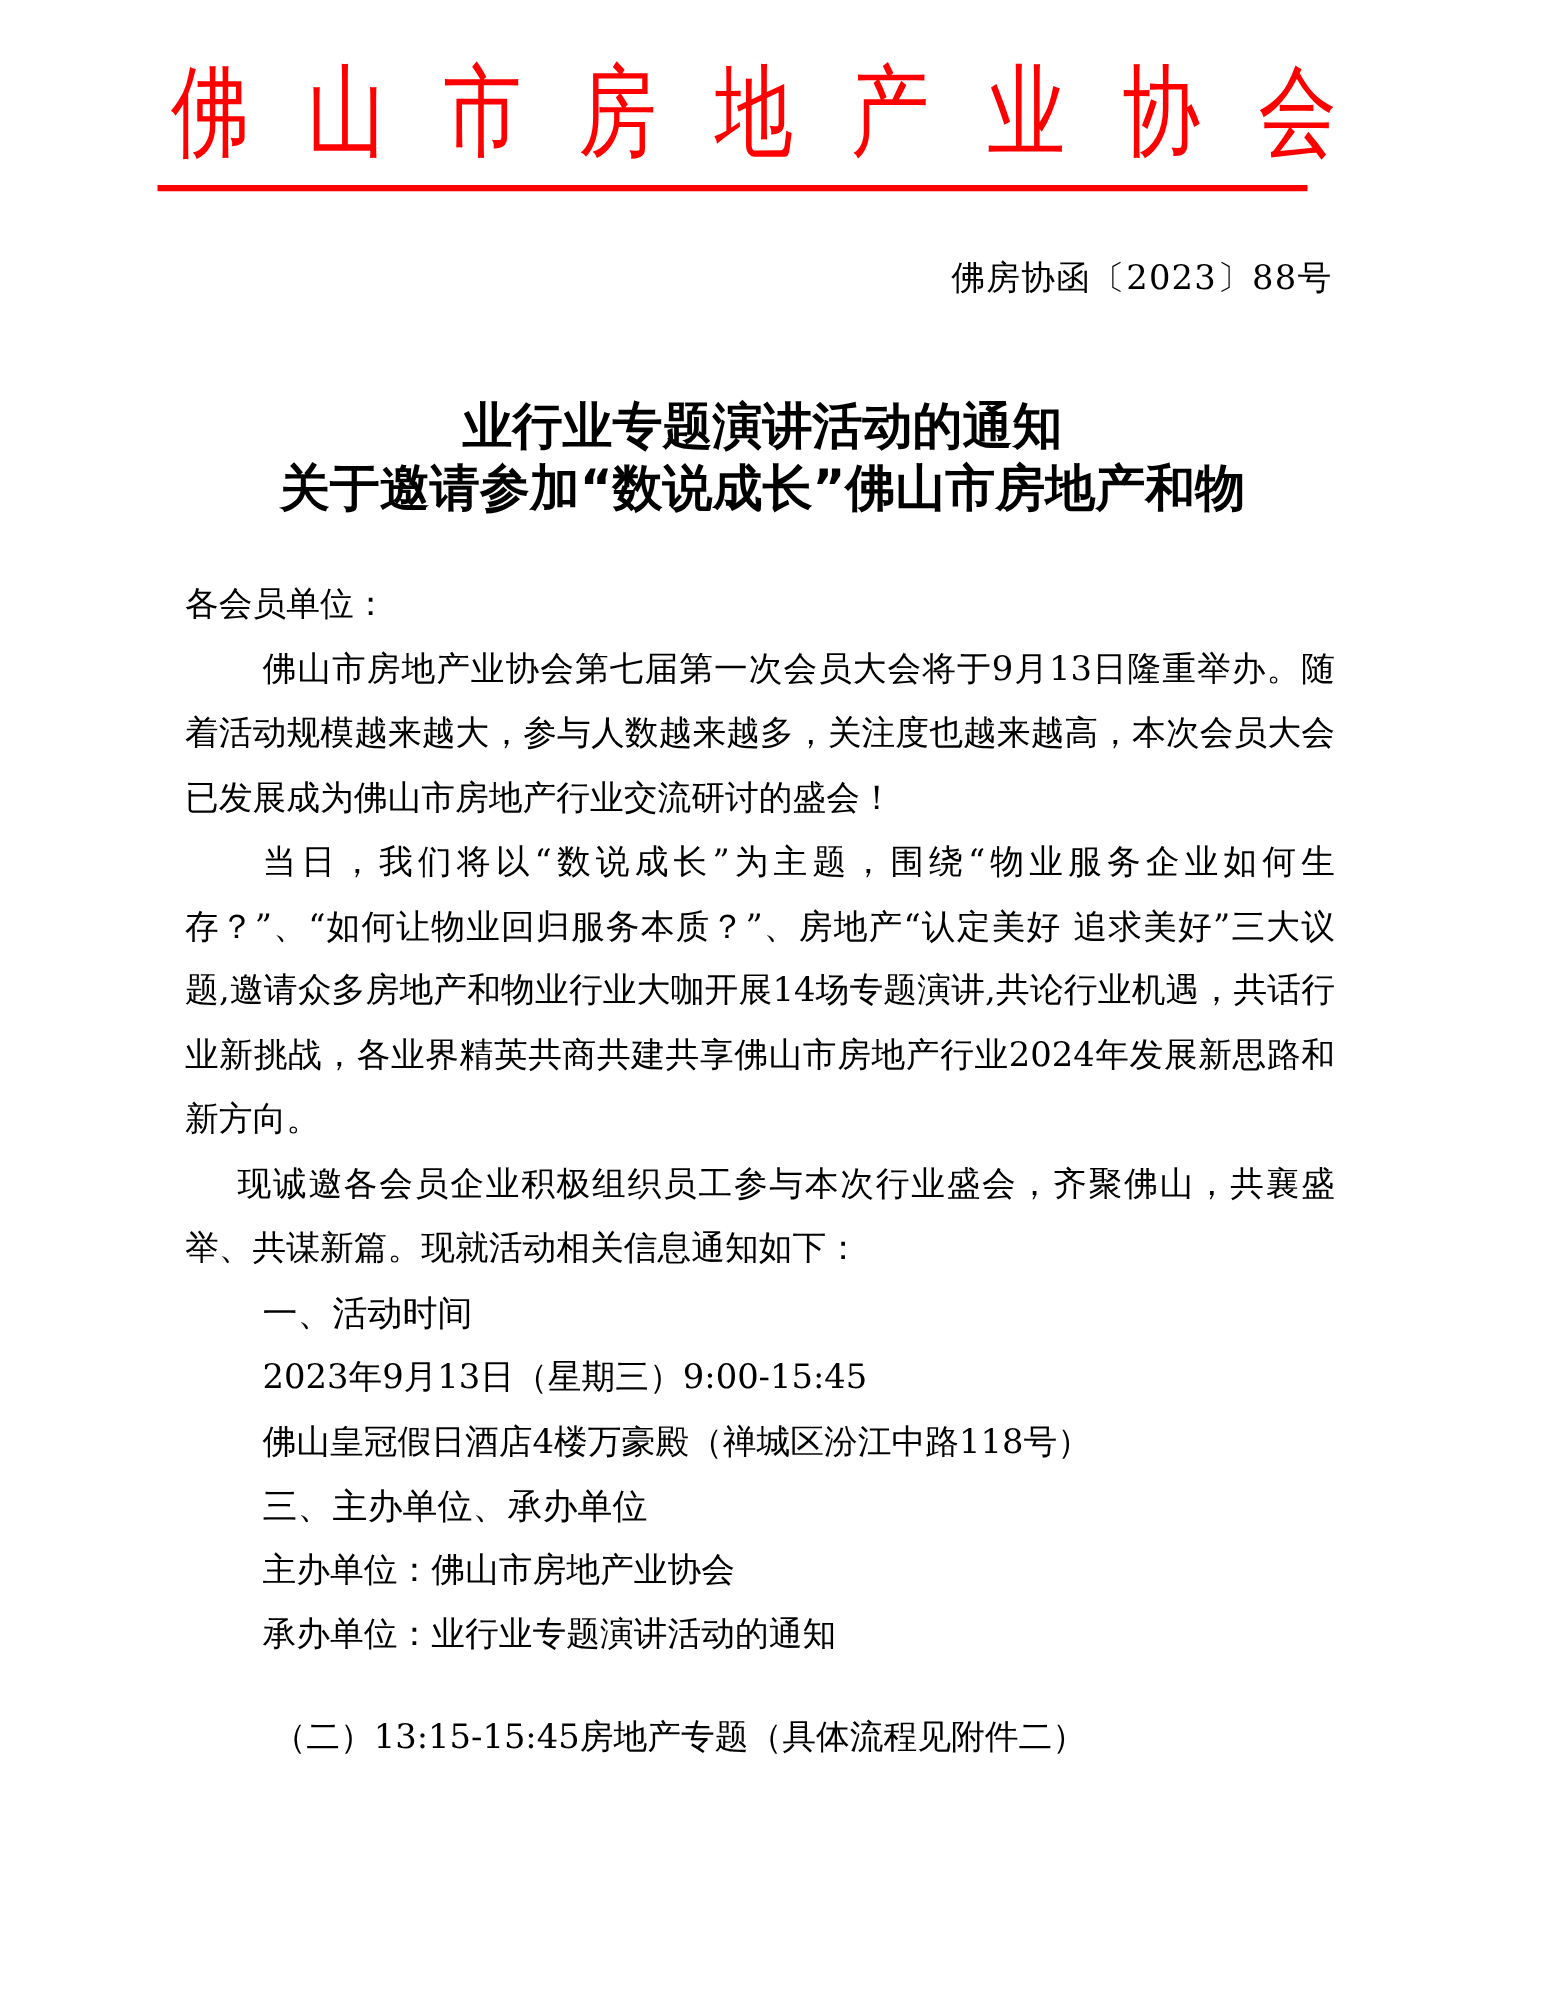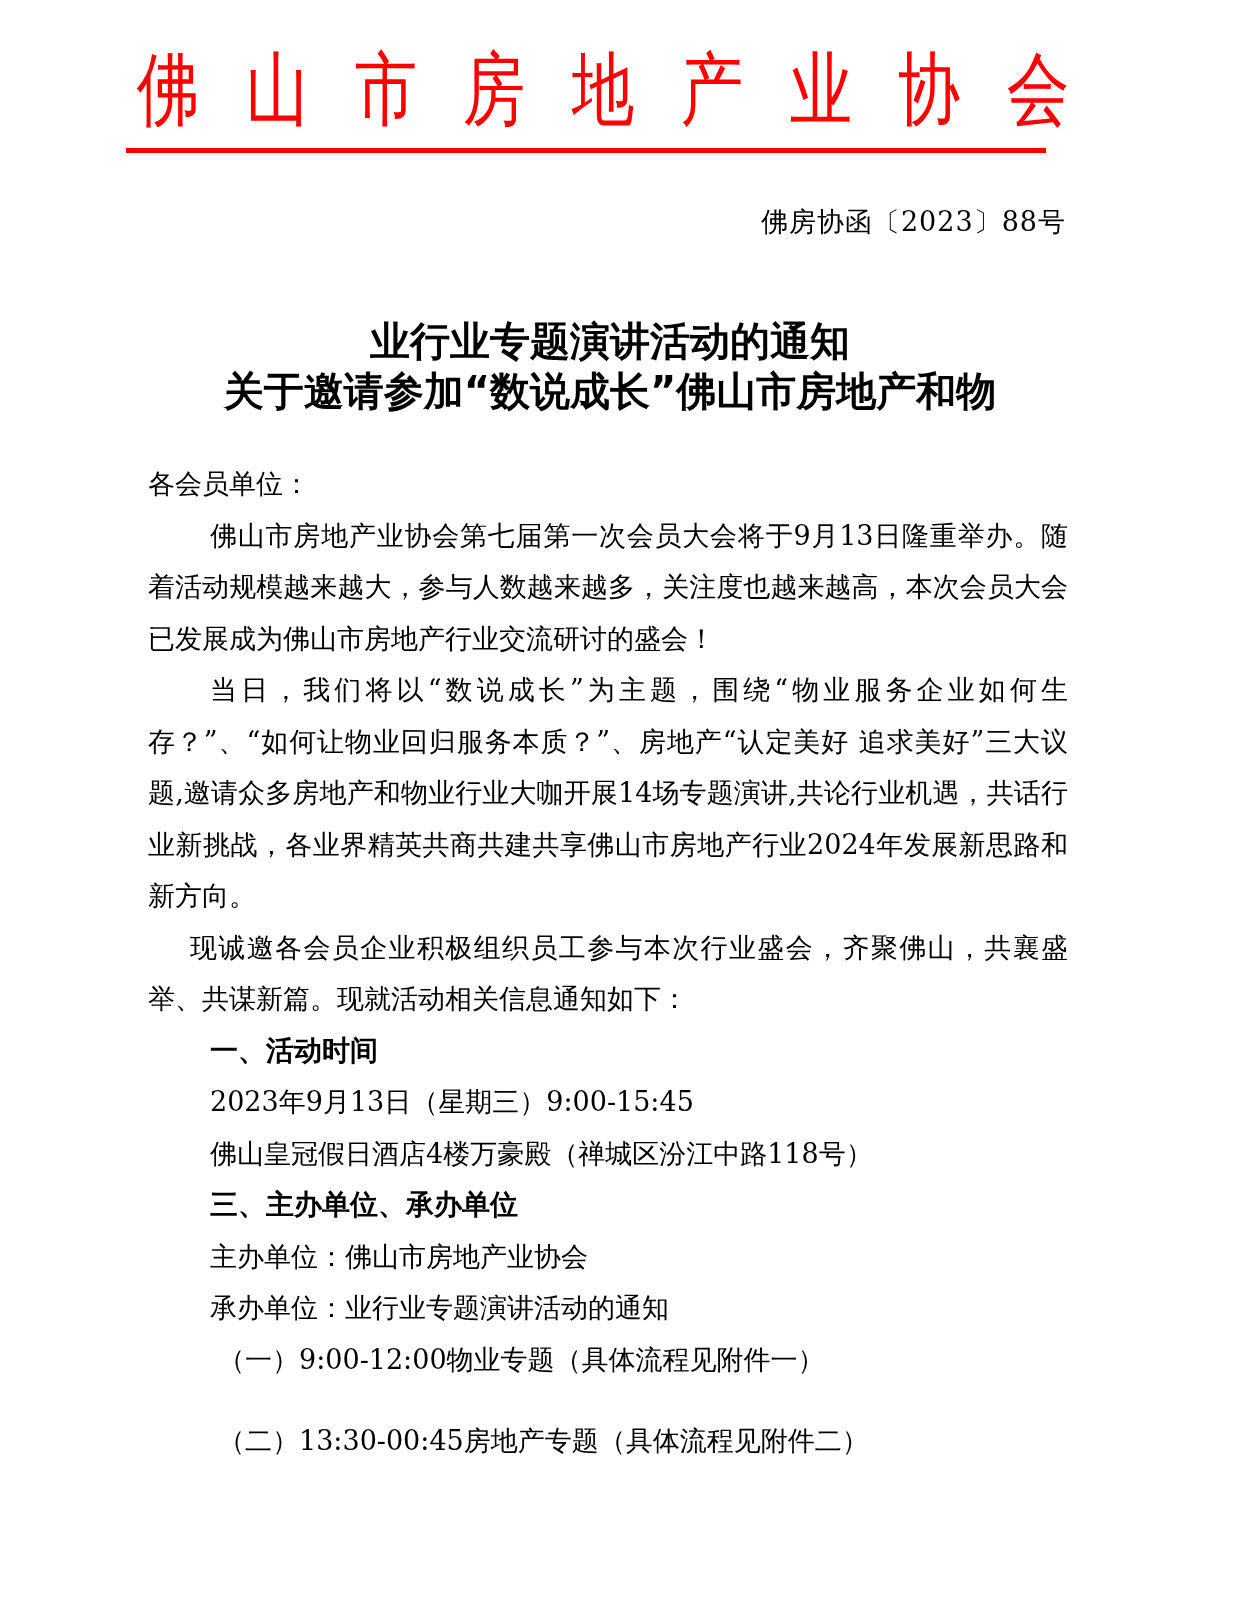--- a/index.html
+++ b/index.html
@@ -70,21 +70,21 @@
     .body-text p {
       margin: 0;
       text-align: justify;
     }
     .indent-2 { text-indent: 62px; }
     .indent-1 { text-indent: 42px; }
     .section-heading {
       margin: 0;
       padding-left: 62px;
       font-family: "DejaVu Sans", sans-serif;
-      font-weight: bold;
+      font-weight: normal;
       font-size: 28px;
     }
     .section-line {
       margin: 0;
       padding-left: 62px;
     }
     .content-item {
       margin: 0;
       padding-left: 70px;
     }
@@ -123,16 +123,15 @@
 
   <p class="section-heading">一、活动时间</p>
   <p class="section-line">2023年9月13日（星期三）9:00-15:45</p>
 
   <p class="section-line">佛山皇冠假日酒店4楼万豪殿（禅城区汾江中路118号）</p>
 
   <p class="section-heading">三、主办单位、承办单位</p>
   <p class="section-line">主办单位：佛山市房地产业协会</p>
   <p class="section-line">承办单位：业行业专题演讲活动的通知</p>
 
-  <p class="content-item">（一）9:00-12:00物业专题（具体流程见附件一）</p>
   <div class="content-gap"></div>
-  <p class="content-item">（二）13:30-00:45房地产专题（具体流程见附件二）</p>
+  <p class="content-item">（二）13:15-15:45房地产专题（具体流程见附件二）</p>
 </div>
 
 </body></html>

